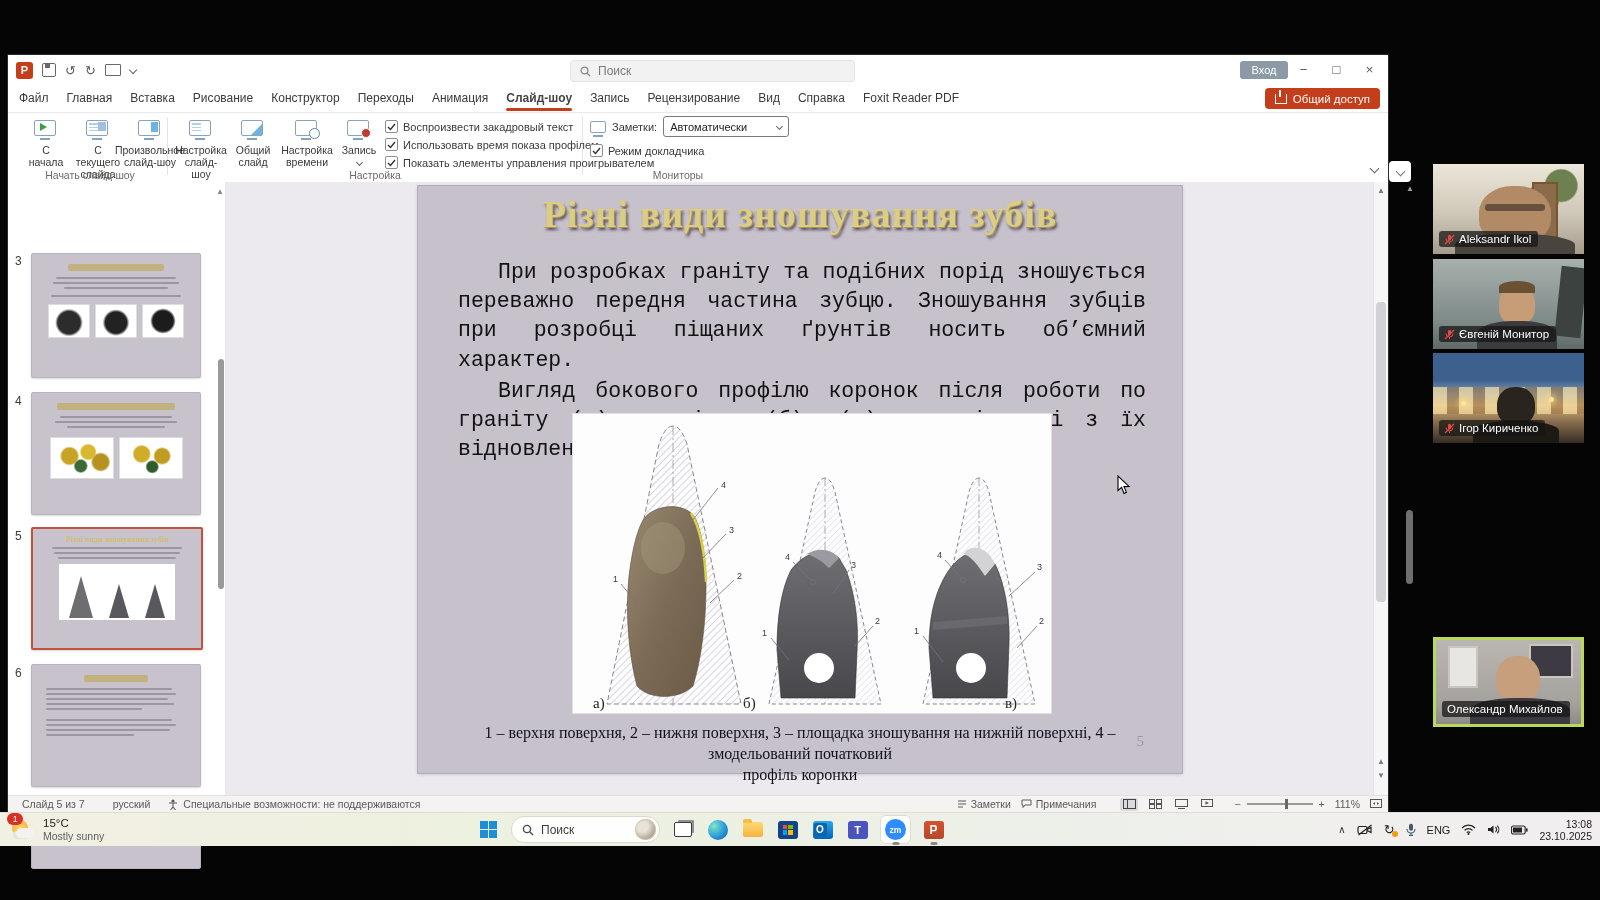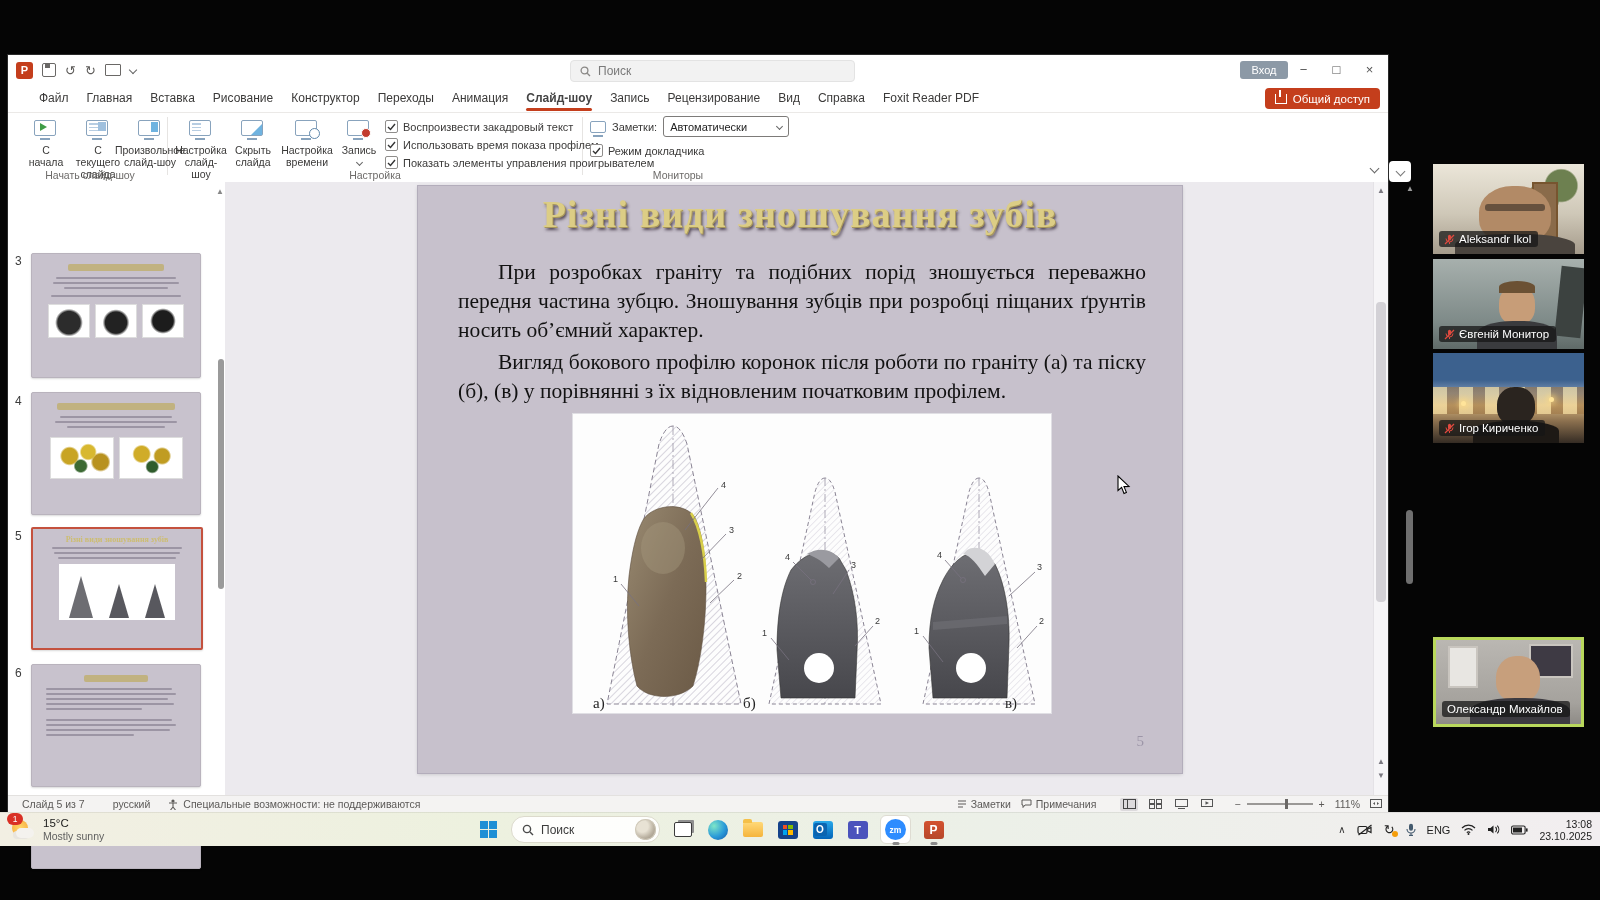--- a/index.html
+++ b/index.html
@@ -19,21 +19,21 @@
   .presico{width:14px;height:10px;border:1.4px solid #6a6866;border-radius:1px}
   .chev{width:6px;height:6px;border-right:1.4px solid #666;border-bottom:1.4px solid #666;transform:rotate(45deg);display:inline-block}
   .tbtitle{position:absolute;left:150px;top:0;height:30px;line-height:30px;font-size:12px;color:#5a5a5a;white-space:nowrap}
   .tbsearch{position:absolute;left:562px;top:5px;width:265px;height:20px;background:#f2f2f2;border:1px solid #e3e3e3;
             border-radius:4px;display:flex;align-items:center;gap:7px;padding:0 9px;font-size:12px;color:#7a7a7a}
   .signin{position:absolute;left:1232px;top:6px;width:48px;height:18px;background:#8c99a6;color:#fff;font-size:11px;
           border-radius:3px;text-align:center;line-height:18px}
   .wc{position:absolute;right:2px;top:0;height:30px;display:flex}
   .wc>div{width:33px;text-align:center;line-height:30px;color:#555;font-size:13px}
 
-  .menubar{position:relative;height:27px;border-bottom:1px solid #ebe9e7;display:flex;align-items:stretch;padding-left:22px}
+  .menubar{position:relative;height:27px;border-bottom:1px solid #ebe9e7;display:flex;align-items:stretch;padding-left:2px}
   .mtab{padding:0 9px;font-size:12px;color:#3b3a39;line-height:27px;position:relative;white-space:nowrap}
   .mtab.active{font-weight:700;color:#444}
   .mtab.active::after{content:"";position:absolute;left:9px;right:9px;bottom:1px;height:3px;background:#c43e1c;border-radius:2px}
   .share{position:absolute;right:8px;top:3px;height:21px;background:#c43e1c;color:#fff;border-radius:4px;font-size:11.5px;
          display:flex;align-items:center;gap:6px;padding:0 10px}
   .shico{width:10px;height:9px;border:1.2px solid #fff;border-top:none;position:relative}
   .shico::after{content:"";position:absolute;left:3px;top:-4px;width:2px;height:7px;background:#fff}
 
   .ribbon{position:relative;height:69px;border-bottom:1px solid #d8d6d4;background:#fff;display:flex;align-items:stretch;padding-left:6px}
   .rgroup{position:relative;display:flex;align-items:flex-start;padding:3px 6px 14px 6px;box-sizing:border-box}
@@ -68,21 +68,21 @@
   .timgrow{display:flex;justify-content:center;gap:7px;margin-top:8px}
   .timg{background:#fff;box-shadow:0 0 0 1px #ddd}
   .tscroll{position:absolute;right:1px;width:6px;border-radius:3px;background:#9a9a9a}
   .tsup{position:absolute;right:1px;top:5px;font-size:8px;color:#888}
 
   .editor{position:relative;flex:1;background:#eceaee}
   .slide{position:absolute;left:193px;top:4px;width:764px;height:587px;background:#c7c1cc;box-shadow:0 0 0 1px #b3adbb,0 1px 4px rgba(0,0,0,.2)}
   .stitle{position:absolute;top:6px;left:0;right:0;text-align:center;font-family:"Liberation Serif",serif;font-weight:700;
           font-size:38px;color:#dccd85;letter-spacing:1px;
           text-shadow:1px 1px 0 #a8975c,2px 3px 3px rgba(62,50,66,.85)}
-  .stext{position:absolute;left:40px;width:688px;top:72px;font-family:Liberation Serif, serif;font-size:21.5px;color:#121212;
+  .stext{position:absolute;left:40px;width:688px;top:72px;font-family:Liberation Mono, monospace;font-size:21.5px;color:#121212;
          text-align:justify;line-height:1.36}
   .stext p{margin:0 0 2px;text-indent:40px}
   .figpanel{position:absolute;left:155px;top:228px;width:478px;height:299px;background:#fdfdfd;box-shadow:0 0 0 1px #e0dfe4}
   .figlabel{position:absolute;bottom:1px;font-family:"Liberation Serif",serif;font-size:15px;color:#222}
   .caption{position:absolute;top:536px;left:18px;right:18px;text-align:center;font-family:"Liberation Serif",serif;
            font-size:16px;color:#10101c;line-height:21px}
   .pagenum{position:absolute;right:38px;top:547px;font-family:"Liberation Serif",serif;font-size:15px;color:#9d96a8}
   .vscroll{position:absolute;right:0;top:0;bottom:0;width:14px;background:#f6f5f7;border-left:1px solid #e4e2e6}
   .vthumb{position:absolute;left:2px;right:2px;top:120px;height:300px;background:#d3d1d6;border-radius:4px}
   .varr{position:absolute;left:0;right:0;text-align:center;font-size:8px;color:#7a7880}
@@ -283,21 +283,21 @@
               </div>
             </div>
           <span>Настройка слайд-шоу</span>
         </div>
         <div class="bigbtn">
           <div class="bicon">
               <div class="mon">
                 <div class="tri"></div>
               </div>
             </div>
-          <span>Скрыть слайда</span>
+          <span>Общий слайд</span>
         </div>
         <div class="rdiv" style="height:52px"></div>
         <div class="bigbtn">
           <div class="bicon">
               <div class="mon">
                 <div class="clock"></div>
               </div>
             </div>
           <span>Настройка времени</span>
         </div>
@@ -491,20 +491,22 @@
               <text x="136" y="152" font-size="9" fill="#3a3a3a">2</text>
               <line x1="20" y1="164" x2="40" y2="190" stroke="#77717f" stroke-width="0.8"></line>
               <text x="11" y="162" font-size="9" fill="#3a3a3a">1</text>
             </svg>
             <span class="figlabel" style="left:20px">а)</span>
             <span class="figlabel" style="left:170px">б)</span>
             <span class="figlabel" style="left:432px">в)</span>
           </div>
 
           <div class="caption">
+            <div>1 – верхня поверхня, 2 – нижня поверхня, 3 – площадка зношування на нижній поверхні, 4 – змодельований початковий</div>
+            <div>профіль коронки</div>
           </div>
           <div class="pagenum">5</div>
         </div>
 
         <div class="vscroll">
           <div class="varr" style="top:4px">▲</div>
           <div class="vthumb"></div>
           <div class="varr" style="bottom:30px">▲</div>
           <div class="varr" style="bottom:16px">▼</div>
         </div>

